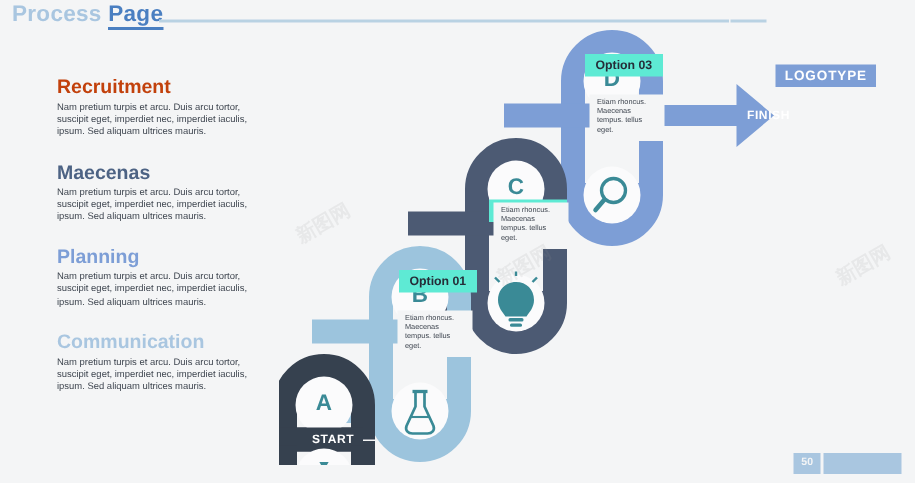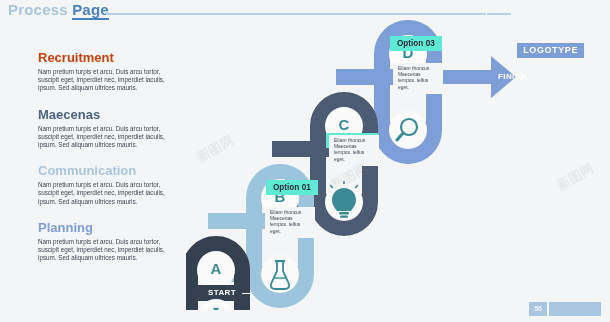--- a/index.html
+++ b/index.html
@@ -95,26 +95,26 @@
       <h3 class="h-recruitment">Recruitment</h3>
       <p>Nam pretium turpis et arcu. Duis arcu tortor, suscipit eget, imperdiet nec, imperdiet iaculis, ipsum. Sed aliquam ultrices mauris.</p>
     </div>
 
     <div class="block">
       <h3 class="h-analysis">Maecenas</h3>
       <p>Nam pretium turpis et arcu. Duis arcu tortor, suscipit eget, imperdiet nec, imperdiet iaculis, ipsum. Sed aliquam ultrices mauris.</p>
     </div>
 
     <div class="block">
+      <h3 class="h-planning">Planning</h3>
+      <p>Nam pretium turpis et arcu. Duis arcu tortor, suscipit eget, imperdiet nec, imperdiet iaculis, ipsum. Sed aliquam ultrices mauris.</p>
+    </div>
+
+    <div class="block">
       <h3 class="h-communication">Communication</h3>
-      <p>Nam pretium turpis et arcu. Duis arcu tortor, suscipit eget, imperdiet nec, imperdiet iaculis, ipsum. Sed aliquam ultrices mauris.</p>
-    </div>
-
-    <div class="block">
-      <h3 class="h-planning">Planning</h3>
       <p>Nam pretium turpis et arcu. Duis arcu tortor, suscipit eget, imperdiet nec, imperdiet iaculis, ipsum. Sed aliquam ultrices mauris.</p>
     </div>
 
   </div>
 
   <div class="diagram">
 
     <svg width="424" height="292" viewBox="0 0 424 292" xmlns="http://www.w3.org/2000/svg">
 
       <g>

